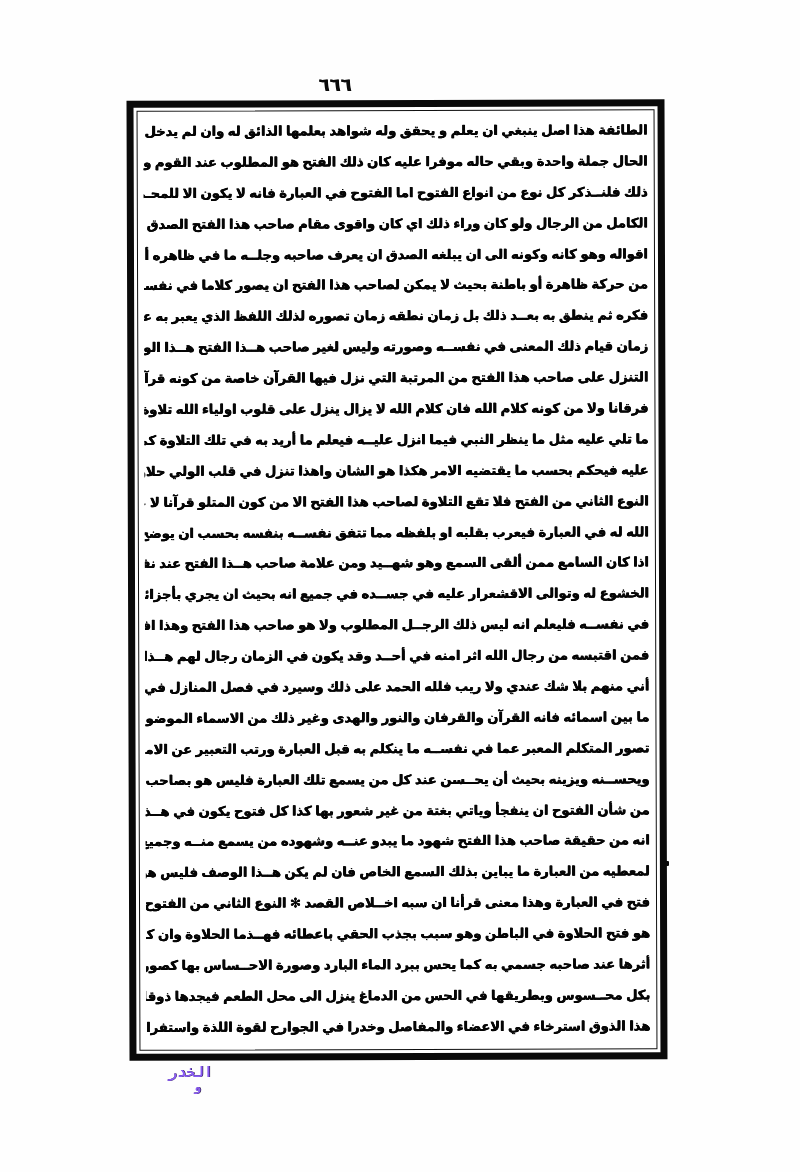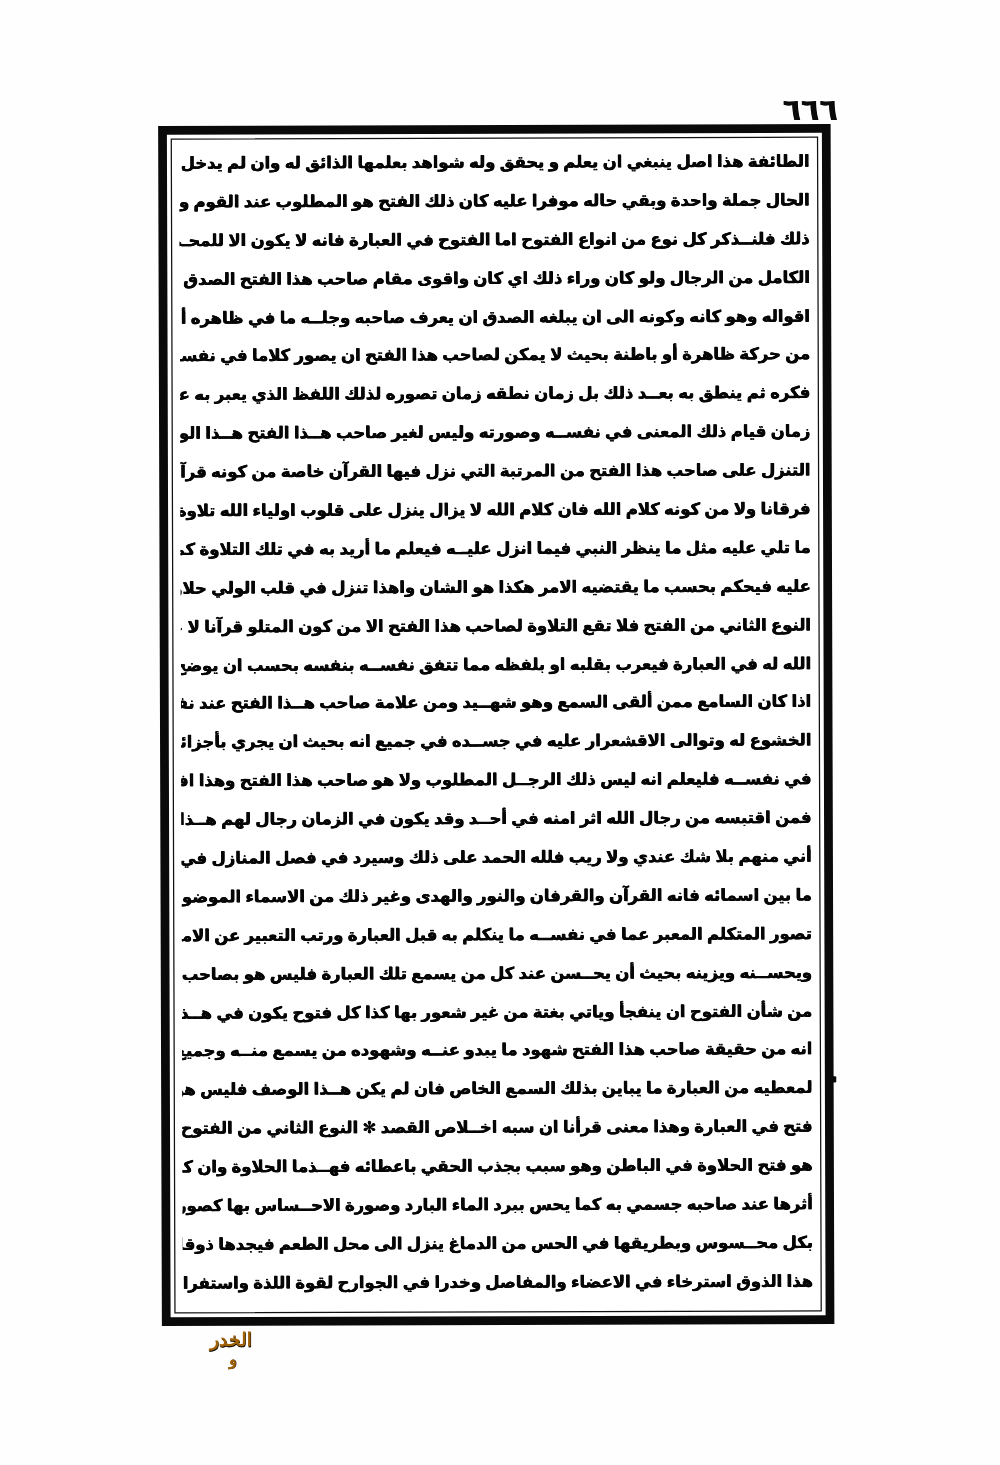--- a/index.html
+++ b/index.html
@@ -22,25 +22,25 @@
     inset: 0;
     background: #fefefe;
   }
 
   
   #page-number {
     position: absolute;
     top: 74px;
     left: 0;
     width: 800px;
-    text-align: right;
+    text-align: center;
     padding-right: 130px;
     box-sizing: border-box;
     font-family: "DejaVu Sans", sans-serif;
-    font-size: 24px;
+    font-size: 18px;
     font-weight: 700;
     letter-spacing: 0.5px;
     color: #0b0b0b;
     direction: rtl;
     text-shadow: 0.4px 0.3px 0 #000;
   }
 
   
   #text-frame {
     position: absolute;
@@ -106,24 +106,24 @@
     background: #0a0a0a;
     border-radius: 1px;
   }
 
   
   #catchword {
     position: absolute;
     left: 168px;
     top: 1066px;
     direction: rtl;
-    font-family: Liberation Serif, serif;
+    font-family: Liberation Mono, monospace;
     font-size: 15px;
     font-weight: 700;
-    color: #a16207;
+    color: #8b5cf6;
     line-height: 15px;
     text-shadow: 0.35px 0.25px 0 #000;
   }
   #catchword .cw-top { display: block; }
   #catchword .cw-bottom {
     display: block;
     font-size: 13px;
     padding-right: 12px;
     margin-top: -1px;
   }

